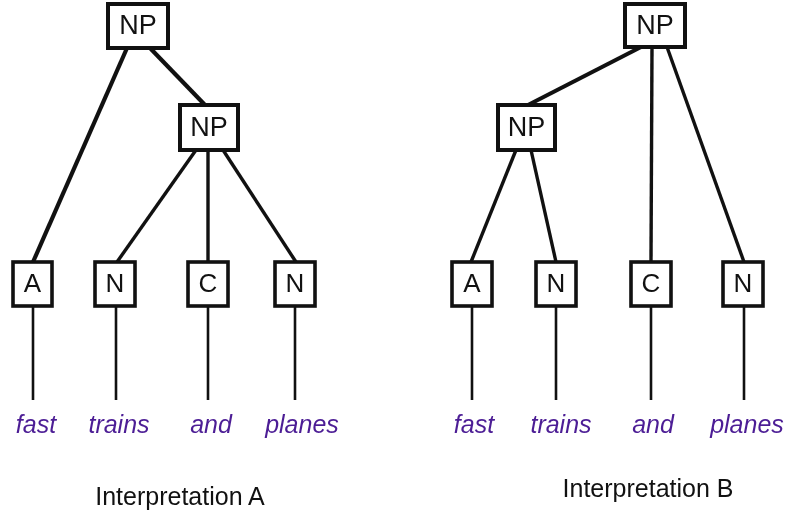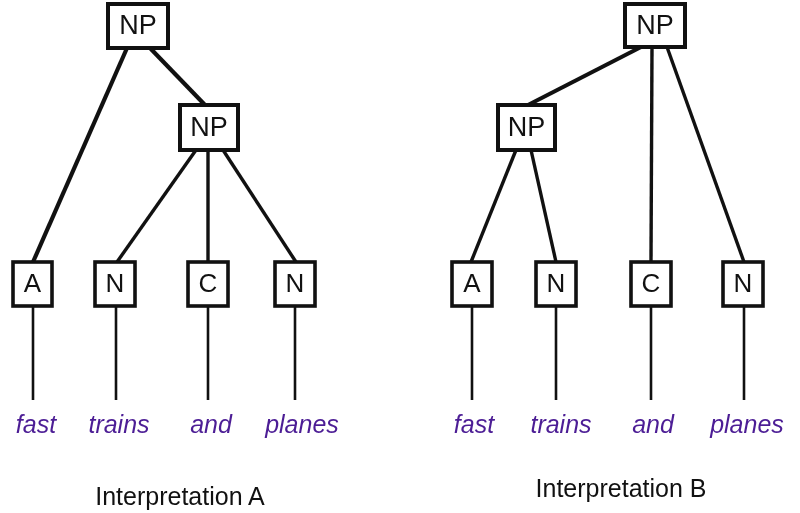--- a/index.html
+++ b/index.html
@@ -127,14 +127,14 @@
     </svg>
 <div class="word-label" style="left: 36px; top: 412px;">fast</div>
     <div class="word-label" style="left: 119px; top: 412px;">trains</div>
     <div class="word-label" style="left: 211px; top: 412px;">and</div>
     <div class="word-label" style="left: 302px; top: 412px;">planes</div>
     <div class="caption-label" style="left: 180px; top: 476px; margin-top: 8px;">Interpretation A</div>
     <div class="word-label" style="left: 474px; top: 412px;">fast</div>
     <div class="word-label" style="left: 561px; top: 412px;">trains</div>
     <div class="word-label" style="left: 653px; top: 412px;">and</div>
     <div class="word-label" style="left: 747px; top: 412px;">planes</div>
-    <div class="caption-label" style="left: 621px; top: 476px; text-align: center;">Interpretation B</div>
+    <div class="caption-label" style="left: 648px; top: 476px; text-align: center;">Interpretation B</div>
   </div>
 
 </body></html>

